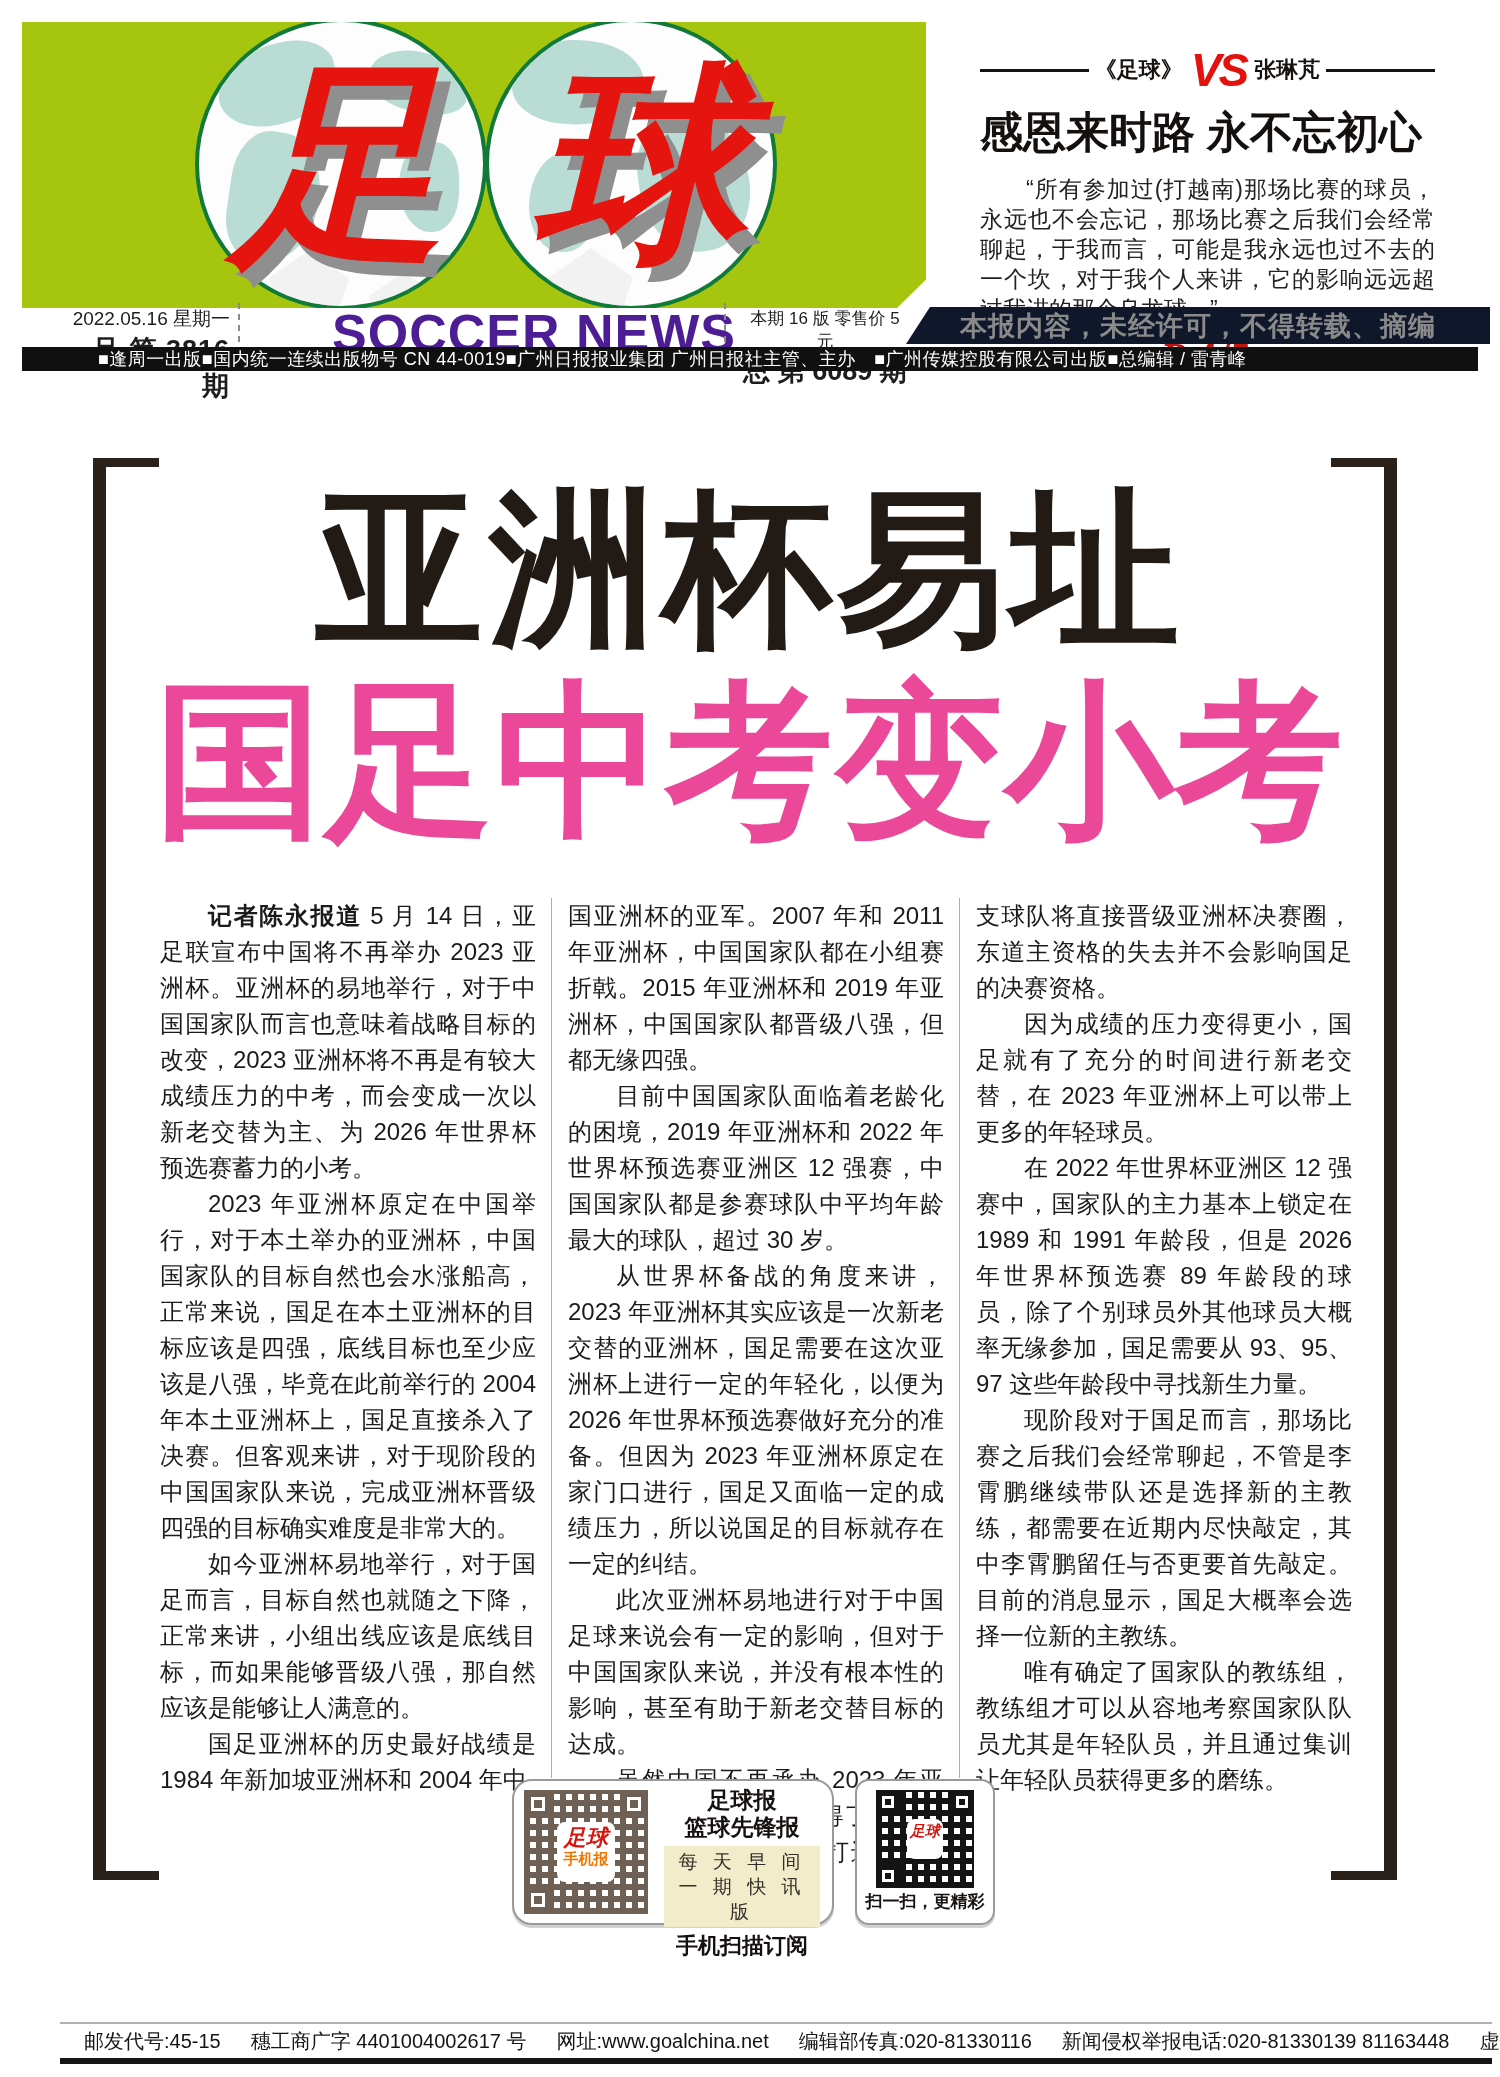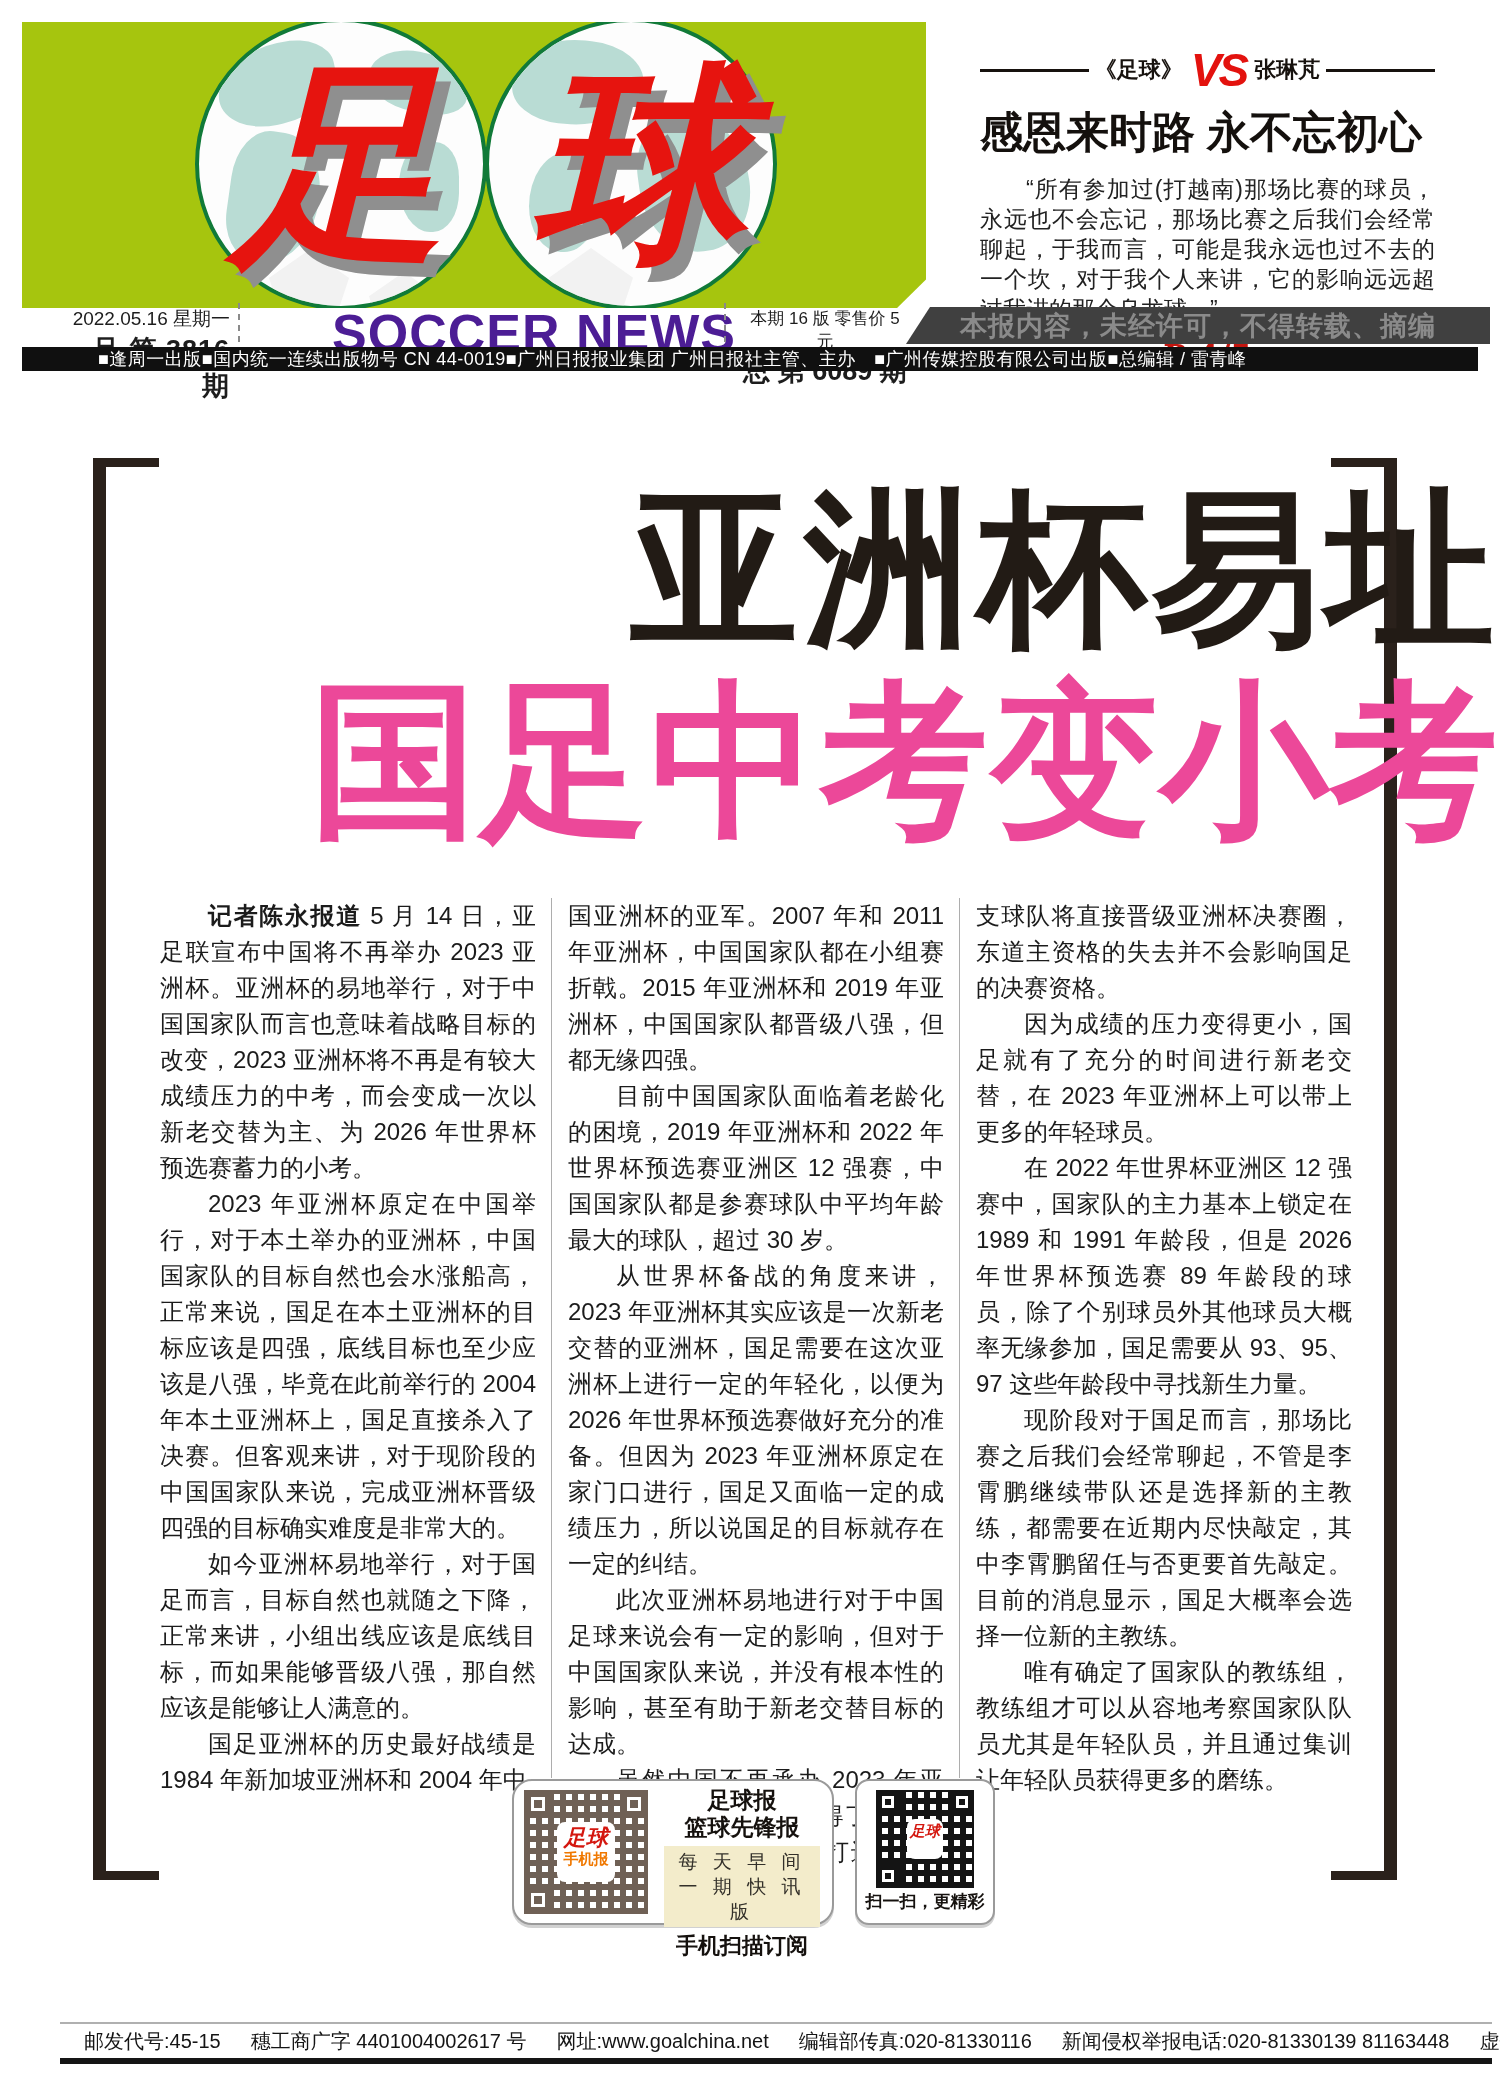--- a/index.html
+++ b/index.html
@@ -45,36 +45,36 @@
   .date-block { position:absolute; left:58px; top:306px; width:172px; text-align:right; color:#1d1d1d; }
   .date-line { font-size:19px; }
   .issue-line { font-size:27px; font-weight:bold; letter-spacing:1px; }
   .vdash { position:absolute; top:303px; height:50px; border-left:2px dashed #8a8a8a; }
   .soccer-news { position:absolute; left:332px; top:303px; font-size:52px; font-weight:900;
     color:#4c1d95; letter-spacing:1px; }
   .issue-block { position:absolute; left:742px; top:307px; width:166px; text-align:center; color:#1d1d1d; }
   .pages-price { font-size:17px; }
   .total-issue { font-size:27px; font-weight:bold; }
   .notice-box { position:absolute; left:906px; top:307px; width:584px; height:37px;
-    background:#404040; clip-path:polygon(24px 0,100% 0,100% 100%,0 100%);
+    background:#0f172a; clip-path:polygon(24px 0,100% 0,100% 100%,0 100%);
     display:flex; align-items:center; justify-content:center;
     font-size:27px; font-weight:bold; color:#8a8a8a; letter-spacing:1px; }
   .pub-bar { position:absolute; left:22px; top:347px; width:1456px; height:24px;
     background:#101010; color:#ffffff; display:flex; align-items:center;
     padding-left:76px; box-sizing:border-box; font-size:18px; letter-spacing:.5px; }
   
   .brk { position:absolute; background:#2a211b; }
   .brk-vl { left:93px;  top:458px; width:13px; height:1422px; }
   .brk-vr { left:1384px; top:458px; width:13px; height:1422px; }
   .brk-tl { left:93px;  top:458px;  width:66px; height:9px; }
   .brk-tr { left:1331px; top:458px; width:66px; height:9px; }
   .brk-bl { left:93px;  top:1871px; width:66px; height:9px; }
   .brk-br { left:1331px; top:1871px; width:66px; height:9px; }
   
-  .headline { position:absolute; left:0; top:472px; width:1500px; text-align:right;
+  .headline { position:absolute; left:0; top:472px; width:1500px; text-align:center;
     font-family:"DejaVu Serif","Liberation Serif",serif; font-weight:900; }
   .headline .l1 { font-size:168px; line-height:192px; color:#221b15; letter-spacing:6px; }
   .headline .l2 { font-size:168px; line-height:192px; color:#ec4899; letter-spacing:2px; }
   
   .article { position:absolute; left:160px; top:898px; width:1192px; display:flex; gap:32px; }
   .col { width:376px; }
   .col p { margin:0; font-size:24px; line-height:36px; text-align:justify; color:#1b1b1b; }
   .col p.ind { text-indent:2em; }
   .col-div { position:absolute; top:898px; height:880px; border-left:1px solid #adadad; }
   .cd1 { left:551px; } .cd2 { left:959px; }

